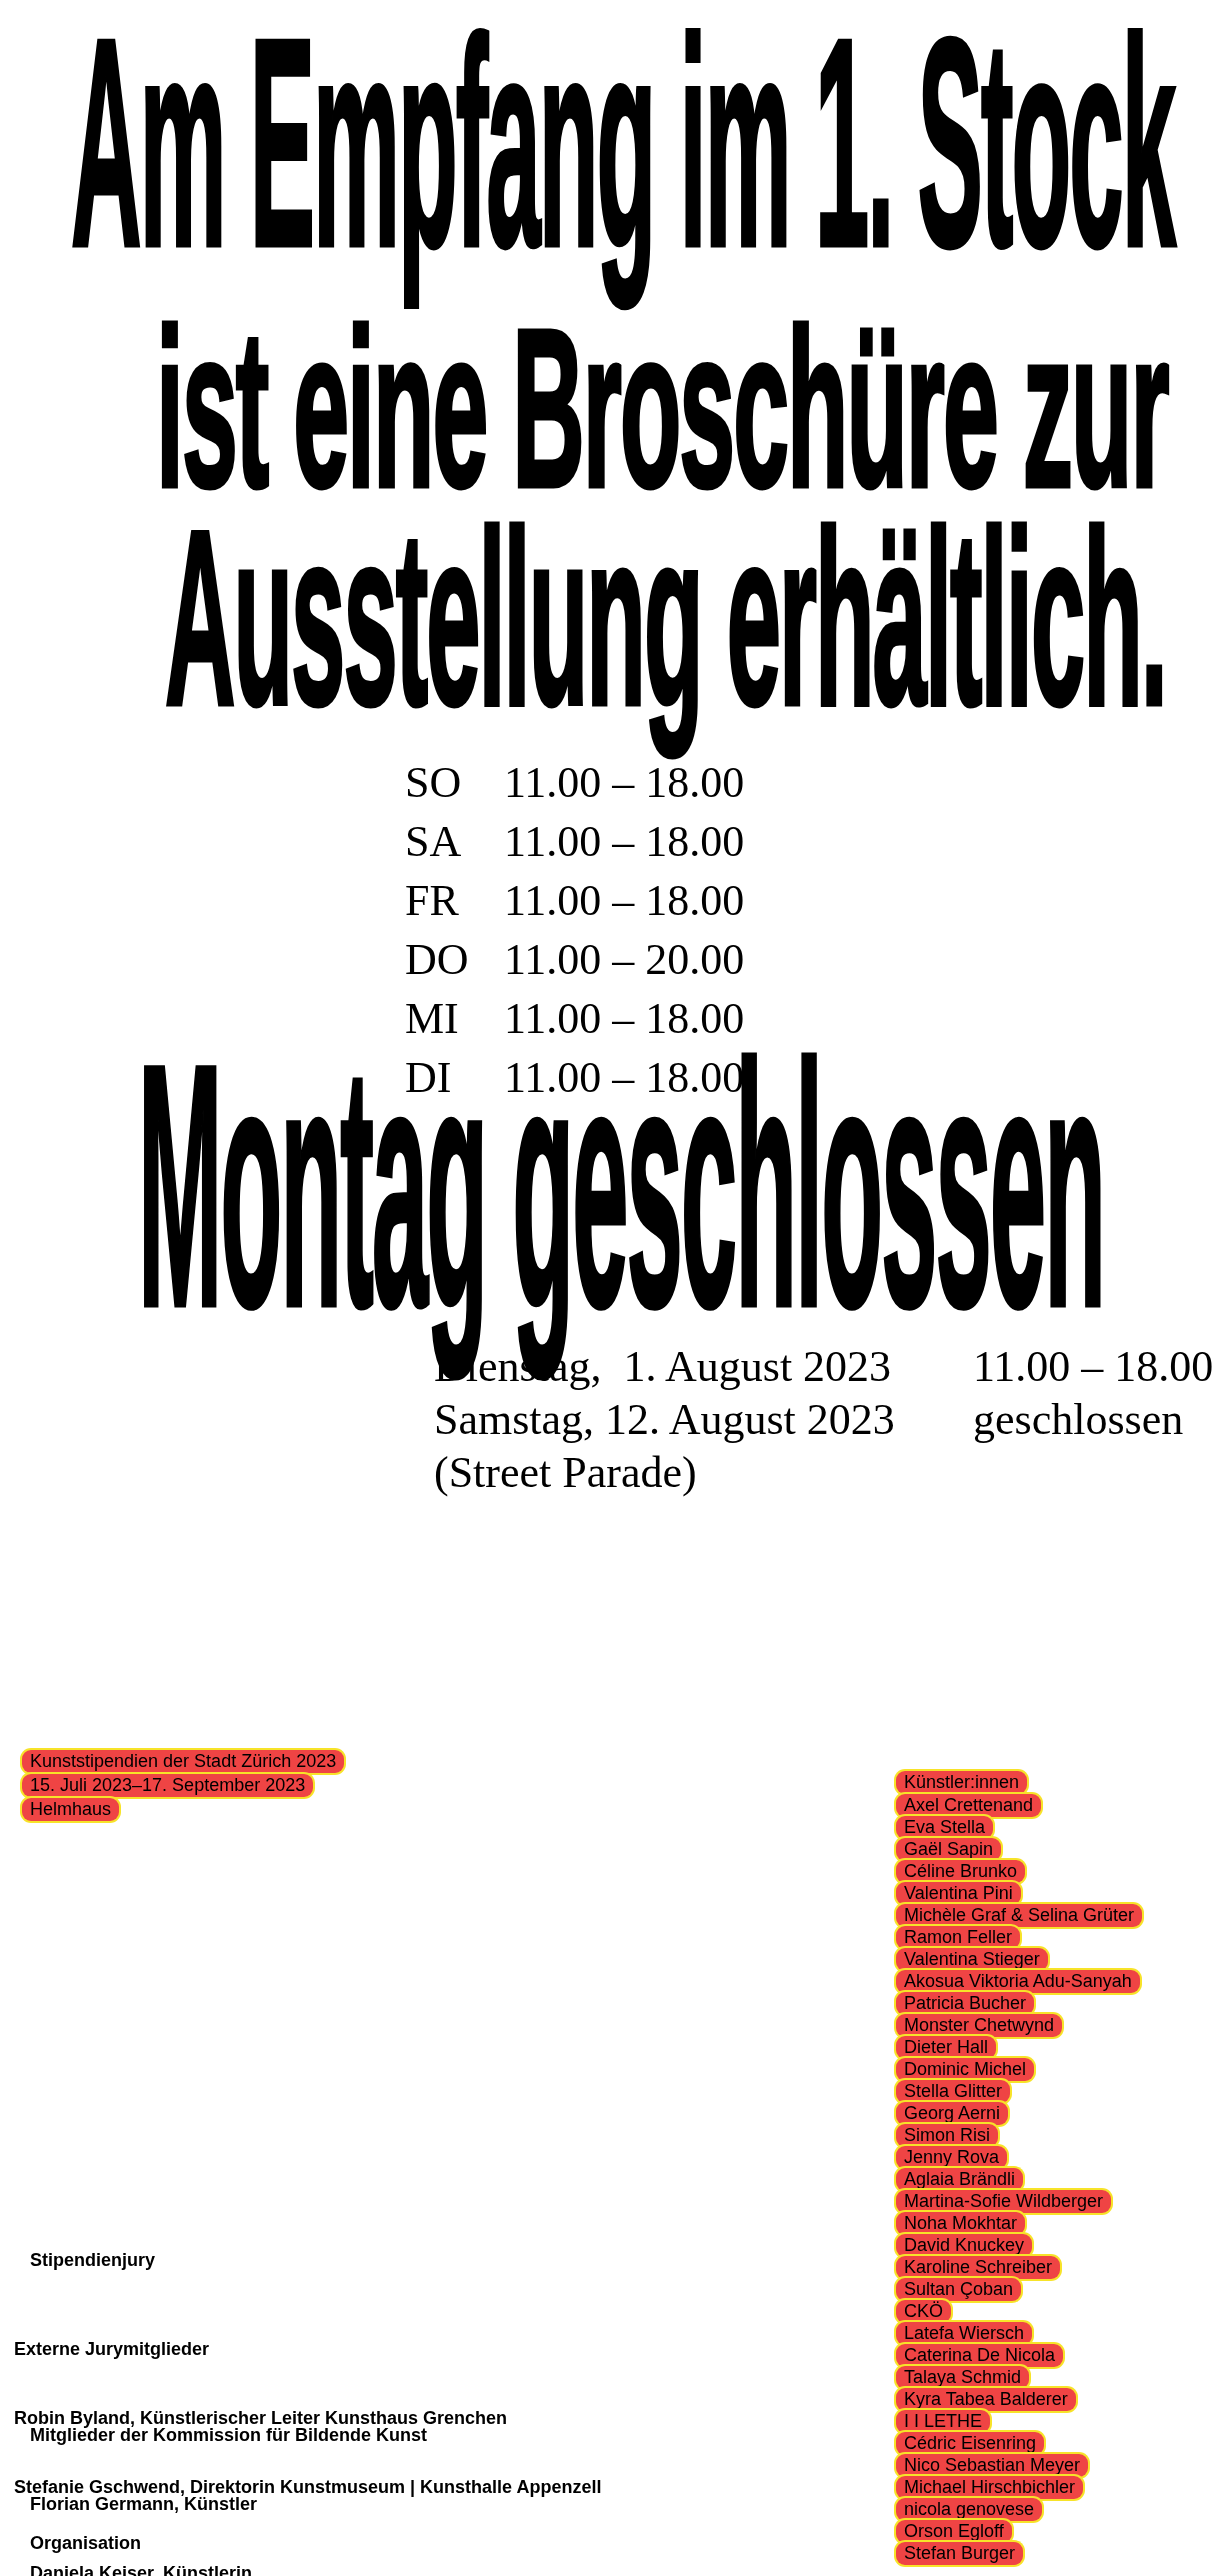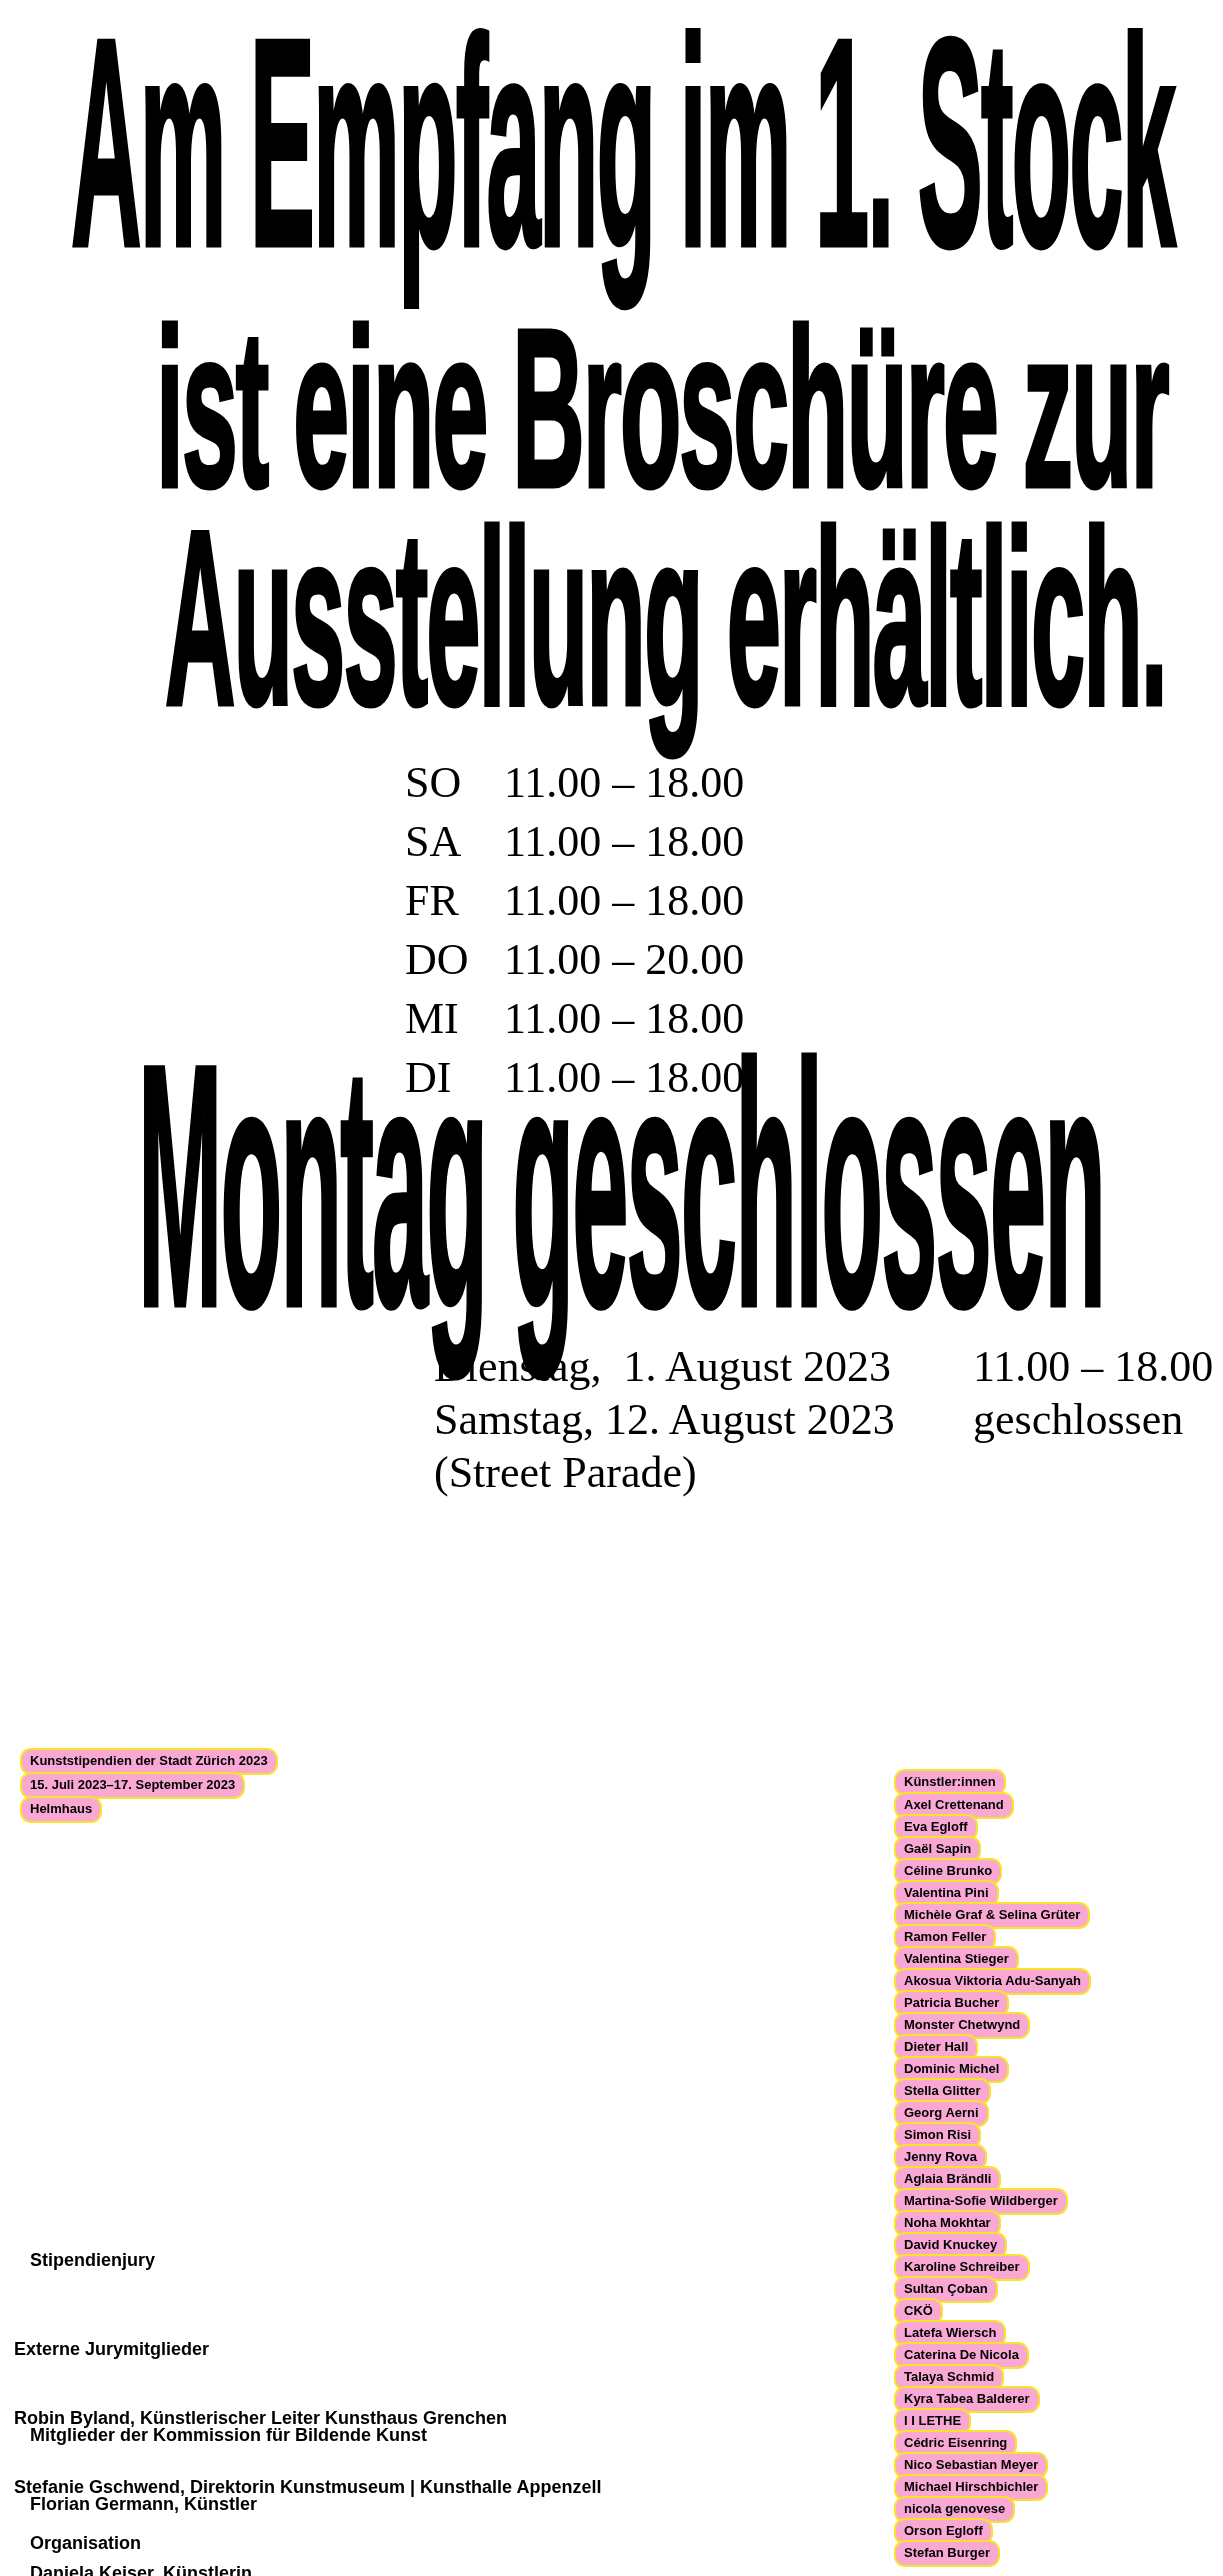--- a/index.html
+++ b/index.html
@@ -21,26 +21,26 @@
   .hours-row{display:flex;white-space:pre;}
   .hours-day{width:99px;}
   .dates-row{display:flex;white-space:pre;}
   .dates-date{width:539px;}
   
   .info{font-weight:700;font-size:18px;color:#000;}
   .hl-row{height:22px;}
   .hl-row24{height:24px;}
   .hl{
     display:inline-block;
-    background:#f9a8d4;
+    background:#ef4444;
     border-radius:9px;
     padding:2px 8px 3px 8px;
     box-shadow:0 0 0 2px #F7E329;
     white-space:nowrap;
-    font-weight:700;font-size:13px;line-height:18px;color:#000;
+    font-weight:400;font-size:18px;line-height:18px;color:#000;
   }
   .jury-block{line-height:23px;white-space:pre;}
 </style>
 </head>
 <body>
 
 <div class="bigline" style="top: -5px; left: 71px; font-size: 296px; transform: scaleX(0.330243);">Am Empfang im 1. Stock</div>
 
 <div class="bigline" style="top: 296px; left: 156px; font-size: 225px; transform: scaleX(0.446748);">ist eine Broschüre zur</div>
 
@@ -92,21 +92,21 @@
     <span class="hl">Helmhaus</span>
   </div>
 </div>
 
 <div class="abs" style="top:1751px;left:896px;margin-top:20px;">
   <span class="hl">Künstler:innen</span>
 </div>
 
 <div class="abs" style="top:1794px;left:896px;">
   <div class="hl-row"><span class="hl">Axel Crettenand</span></div>
-  <div class="hl-row"><span class="hl">Eva Egloff</span></div>
+  <div class="hl-row"><span class="hl">Eva Stella</span></div>
   <div class="hl-row"><span class="hl">Gaël Sapin</span></div>
   <div class="hl-row"><span class="hl">Céline Brunko</span></div>
   <div class="hl-row"><span class="hl">Valentina Pini</span></div>
   <div class="hl-row"><span class="hl">Michèle Graf &amp; Selina Grüter</span></div>
   <div class="hl-row"><span class="hl">Ramon Feller</span></div>
   <div class="hl-row"><span class="hl">Valentina Stieger</span></div>
   <div class="hl-row"><span class="hl">Akosua Viktoria Adu-Sanyah</span></div>
   <div class="hl-row"><span class="hl">Patricia Bucher</span></div>
   <div class="hl-row"><span class="hl">Monster Chetwynd</span></div>
   <div class="hl-row"><span class="hl">Dieter Hall</span></div>

